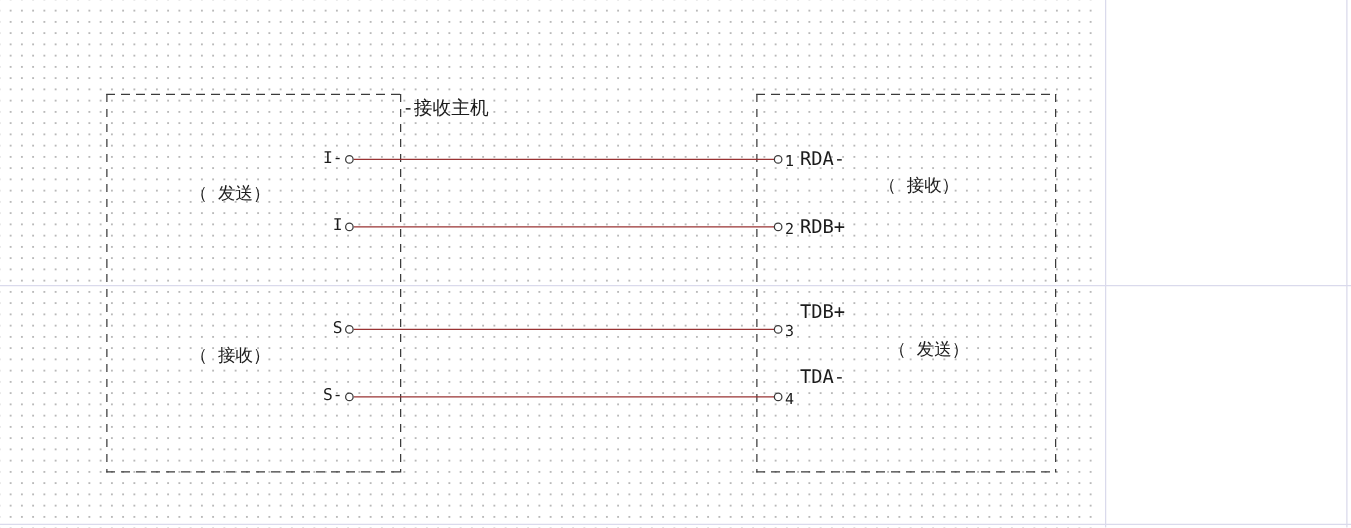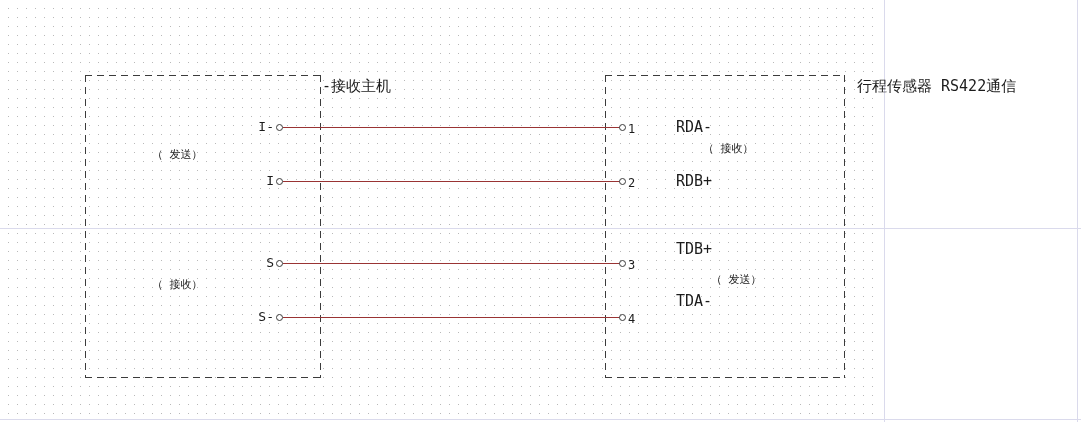--- a/index.html
+++ b/index.html
@@ -15,28 +15,28 @@
   }
   .mline{position:absolute;background:#dadaec;z-index:0;}
   .mline.v{top:0;width:1px;height:422px;}
   .mline.h{left:0;height:1px;width:1081px;}
   .box{position:absolute;z-index:1;}
   .dash-h{position:absolute;left:0;width:100%;height:1px;
     background:repeating-linear-gradient(to right,#3b3b3b 0 7px,rgba(0,0,0,0) 7px 12px);}
   .dash-v{position:absolute;top:0;height:100%;width:1px;
     background:repeating-linear-gradient(to bottom,#3b3b3b 0 7px,rgba(0,0,0,0) 7px 12px);}
   .title{position:absolute;font-size:15px;line-height:16px;white-space:pre;z-index:2;}
-  .inner-label{position:absolute;font-size:11px;line-height:16px;white-space:pre;z-index:2;}
+  .inner-label{position:absolute;font-size:14px;line-height:16px;white-space:pre;z-index:2;}
   .lpin-label{position:absolute;left:236px;width:38px;text-align:right;
     font-size:13px;line-height:16px;z-index:2;}
   .wire{position:absolute;left:283px;width:337px;height:1px;background:#993333;z-index:1;}
   .pin-circle{position:absolute;width:5px;height:5px;border:1px solid #3b3b3b;
     border-radius:50%;background:#ffffff;z-index:2;}
   .rpin-num{position:absolute;left:628px;font-size:12px;line-height:12px;z-index:2;}
-  .rpin-label{position:absolute;left:640px;font-size:15px;line-height:18px;z-index:2;margin-left:36px;}
+  .rpin-label{position:absolute;left:640px;font-size:15px;line-height:18px;z-index:2;}
 </style>
 </head>
 <body>
 
 <div class="canvas">
 
   <div class="mline v" style="left:884px"></div>
   <div class="mline v" style="left:1077px"></div>
   <div class="mline h" style="top:228px"></div>
   <div class="mline h" style="top:419px"></div>
@@ -49,21 +49,20 @@
   </div>
 
   <div class="box" style="left:605px;top:75px;width:240px;height:303px">
     <div class="dash-h" style="top:0"></div>
     <div class="dash-h" style="bottom:0"></div>
     <div class="dash-v" style="left:0"></div>
     <div class="dash-v" style="right:0"></div>
   </div>
 
   <div class="title" style="left:322px;top:78px">-接收主机</div>
-  <div class="title" style="left:857px;top:78px">行程传感器 RS422通信</div>
 
   <div class="inner-label" style="left:152px;top:147px">（ 发送）</div>
   <div class="inner-label" style="left:152px;top:277px">（ 接收）</div>
   <div class="inner-label" style="left:703px;top:141px">（ 接收）</div>
   <div class="inner-label" style="left:711px;top:272px">（ 发送）</div>
 
   <div>
     <span class="lpin-label" style="top:119px">I-</span>
     <span class="pin-circle" style="left:276px;top:124px"></span>
     <span class="wire" style="top:127px"></span>

